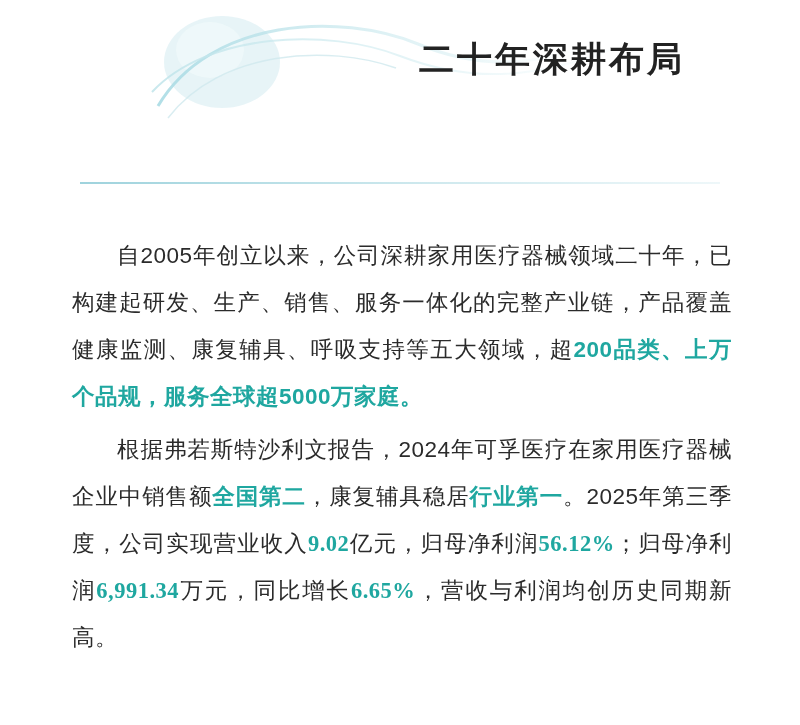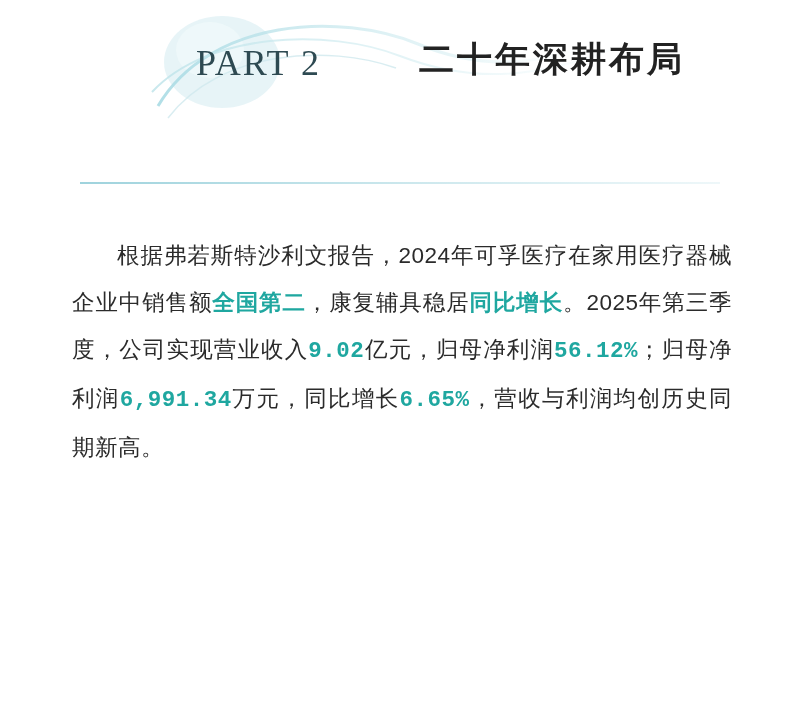--- a/index.html
+++ b/index.html
@@ -91,21 +91,21 @@
     letter-spacing: 0.5px;
   }
 
   .hl {
     color: #1fa7a0;
     font-weight: 700;
   }
   .hl-num {
     color: #1fa7a0;
     font-weight: 700;
-    font-family: Liberation Mono, monospace;
+    font-family: Liberation Serif, serif;
   }
 </style>
 </head>
 <body>
 
 <div class="page">
 
   <div class="header">
 
     <svg class="swoosh" viewBox="0 0 470 130" xmlns="http://www.w3.org/2000/svg">
@@ -121,30 +121,32 @@
           <stop offset="100%" stop-color="#ffffff" stop-opacity="0"></stop>
         </linearGradient>
       </defs>
       <ellipse cx="72" cy="52" rx="58" ry="46" fill="#dff0f4" opacity="0.75"></ellipse>
       <ellipse cx="60" cy="40" rx="34" ry="28" fill="#eef8fa" opacity="0.9"></ellipse>
       <path d="M8,96 C60,8 190,2 268,34 C330,60 390,58 462,26" stroke="url(#g2)" stroke-width="3" fill="none"></path>
       <path d="M2,82 C58,22 178,18 250,46 C318,72 382,70 460,40" stroke="url(#g1)" stroke-width="2" fill="none"></path>
       <path d="M18,108 C70,40 178,34 246,58" stroke="#cfe9ee" stroke-width="1.5" fill="none" opacity="0.8"></path>
     </svg>
 
-    <div class="part-label">PART 2</div>
 
     <div class="title-block">
       <div class="title-line">二十年深耕布局</div>
     </div>
 
     <div class="divider"></div>
   </div>
 
   <div class="content">
 
+    <p class="para">
+      <span>自2005年创立以来，公司深耕家用医疗器械领域二十年，已构建起研发、生产、销售、服务一体化的完整产业链，产品覆盖健康监测、康复辅具、呼吸支持等五大领域，超</span><span class="hl">200品类、上万个品规，服务全球超5000万家庭。</span>
+    </p>
 
     <p class="para">
-      <span>根据弗若斯特沙利文报告，2024年可孚医疗在家用医疗器械企业中销售额</span><span class="hl">全国第二</span><span>，康复辅具稳居</span><span class="hl">同比增长</span><span>。2025年第三季度，公司实现营业收入</span><span class="hl-num">9.02</span><span>亿元，归母净利润</span><span class="hl-num">56.12%</span><span>；归母净利润</span><span class="hl-num">6,991.34</span><span>万元，同比增长</span><span class="hl-num">6.65%</span><span>，营收与利润均创历史同期新高。</span>
+      <span>根据弗若斯特沙利文报告，2024年可孚医疗在家用医疗器械企业中销售额</span><span class="hl">全国第二</span><span>，康复辅具稳居</span><span class="hl">行业第一</span><span>。2025年第三季度，公司实现营业收入</span><span class="hl-num">9.02</span><span>亿元，归母净利润</span><span class="hl-num">56.12%</span><span>；归母净利润</span><span class="hl-num">6,991.34</span><span>万元，同比增长</span><span class="hl-num">6.65%</span><span>，营收与利润均创历史同期新高。</span>
     </p>
 
   </div>
 </div>
 
 </body></html>

